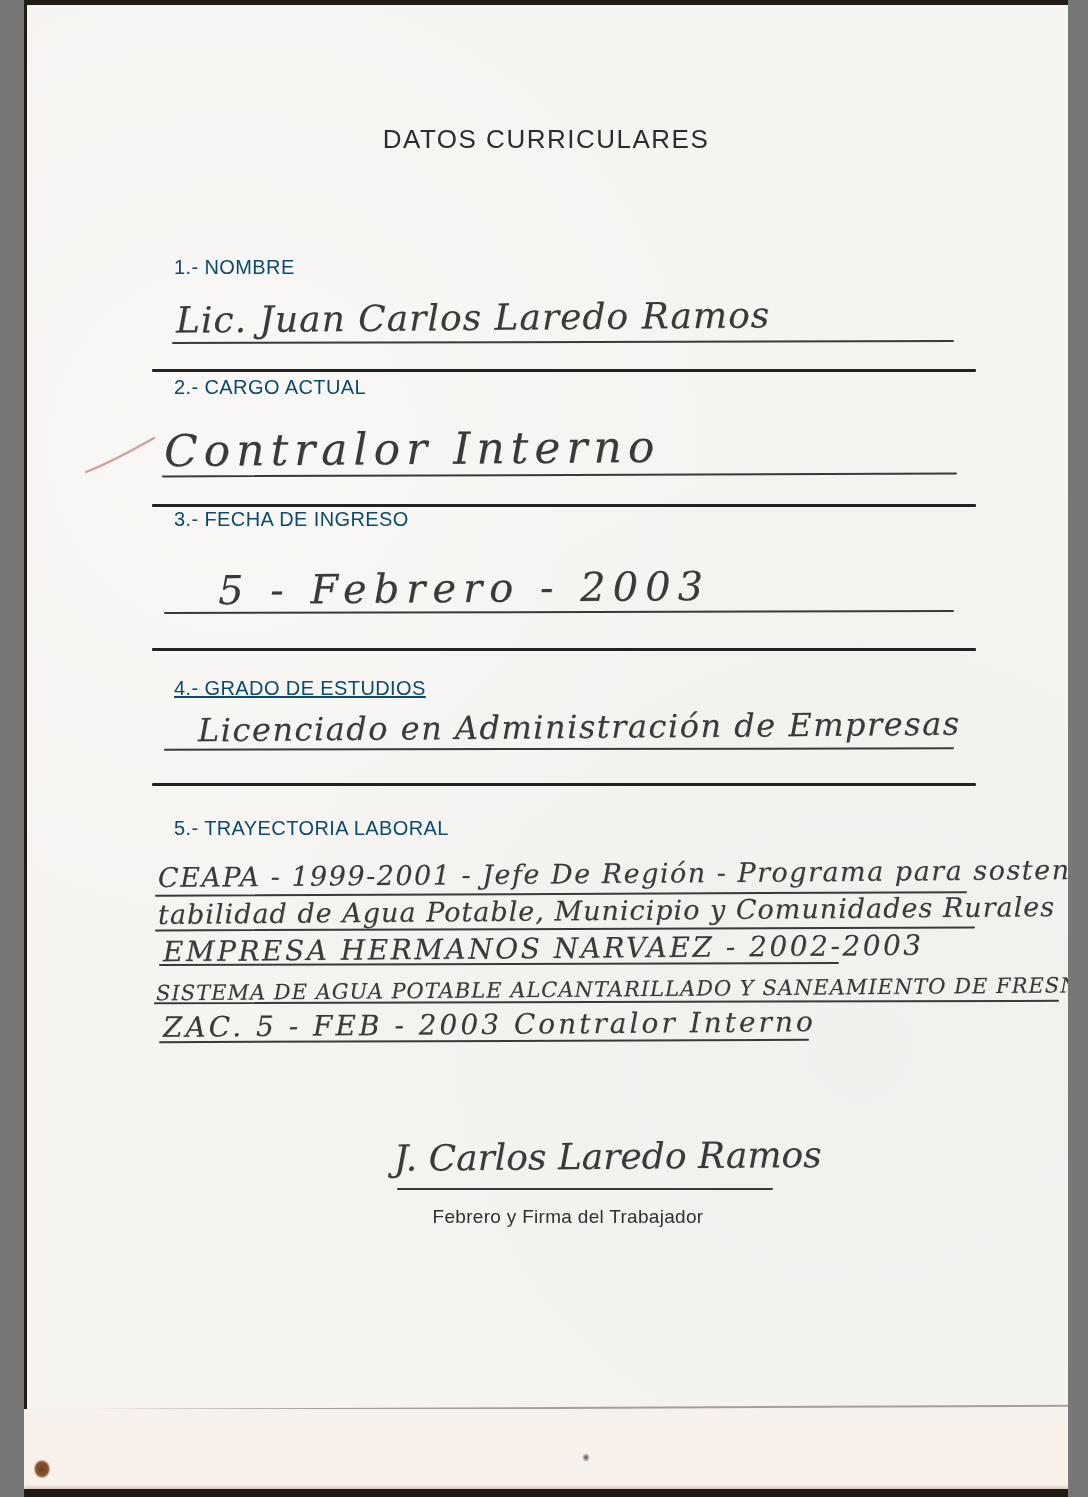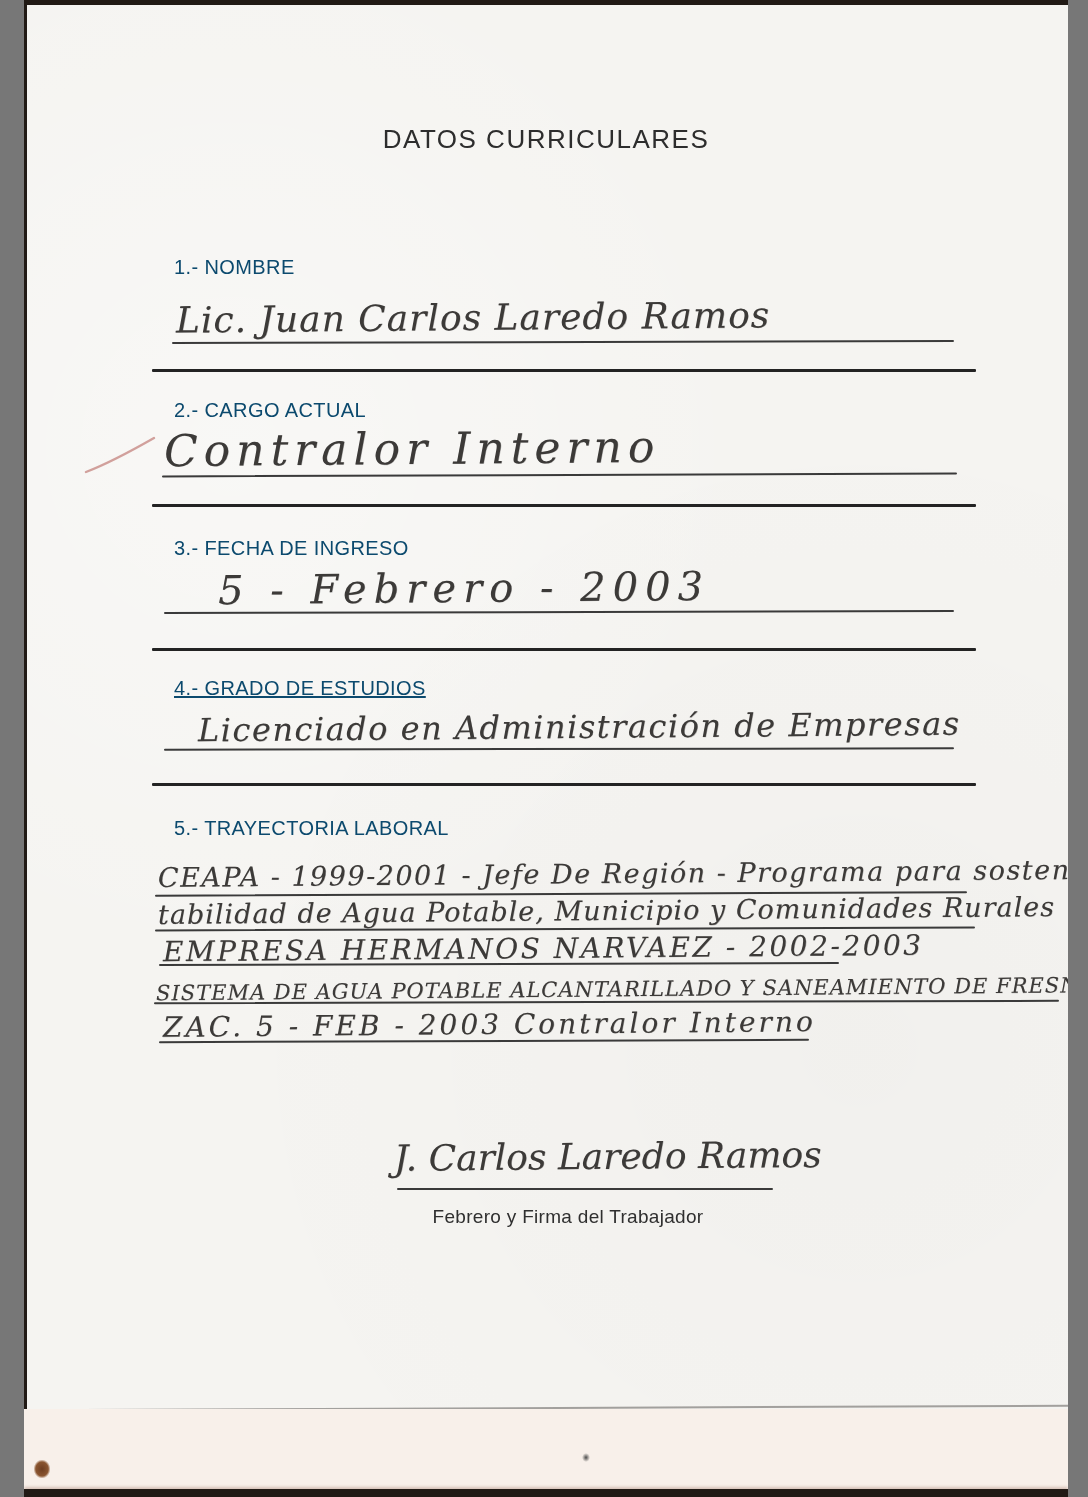--- a/index.html
+++ b/index.html
@@ -37,22 +37,22 @@
     position:absolute;top:124px;left:0;width:100%;
     text-align:center;font-size:26px;letter-spacing:1.5px;
     color:var(--ink-print);font-weight:400;
   }
 
   .label{
     position:absolute;left:150px;
     font-size:20px;letter-spacing:.4px;color:#0c4a6e;
   }
   .lbl-1{top:256px;}
-  .lbl-2{top:399px;}
-  .lbl-3{top:537px;}
+  .lbl-2{top:376px;}
+  .lbl-3{top:508px;}
   .lbl-4{top:677px;text-decoration:underline;}
   .lbl-5{top:817px;}
 
   .hand{
     position:absolute;
     font-family:"DejaVu Serif", serif;font-style:italic;
     color:var(--ink-hand);white-space:nowrap;
     transform:rotate(-.5deg);
     text-shadow:.4px .3px 0 rgba(60,58,56,.35);
   }

